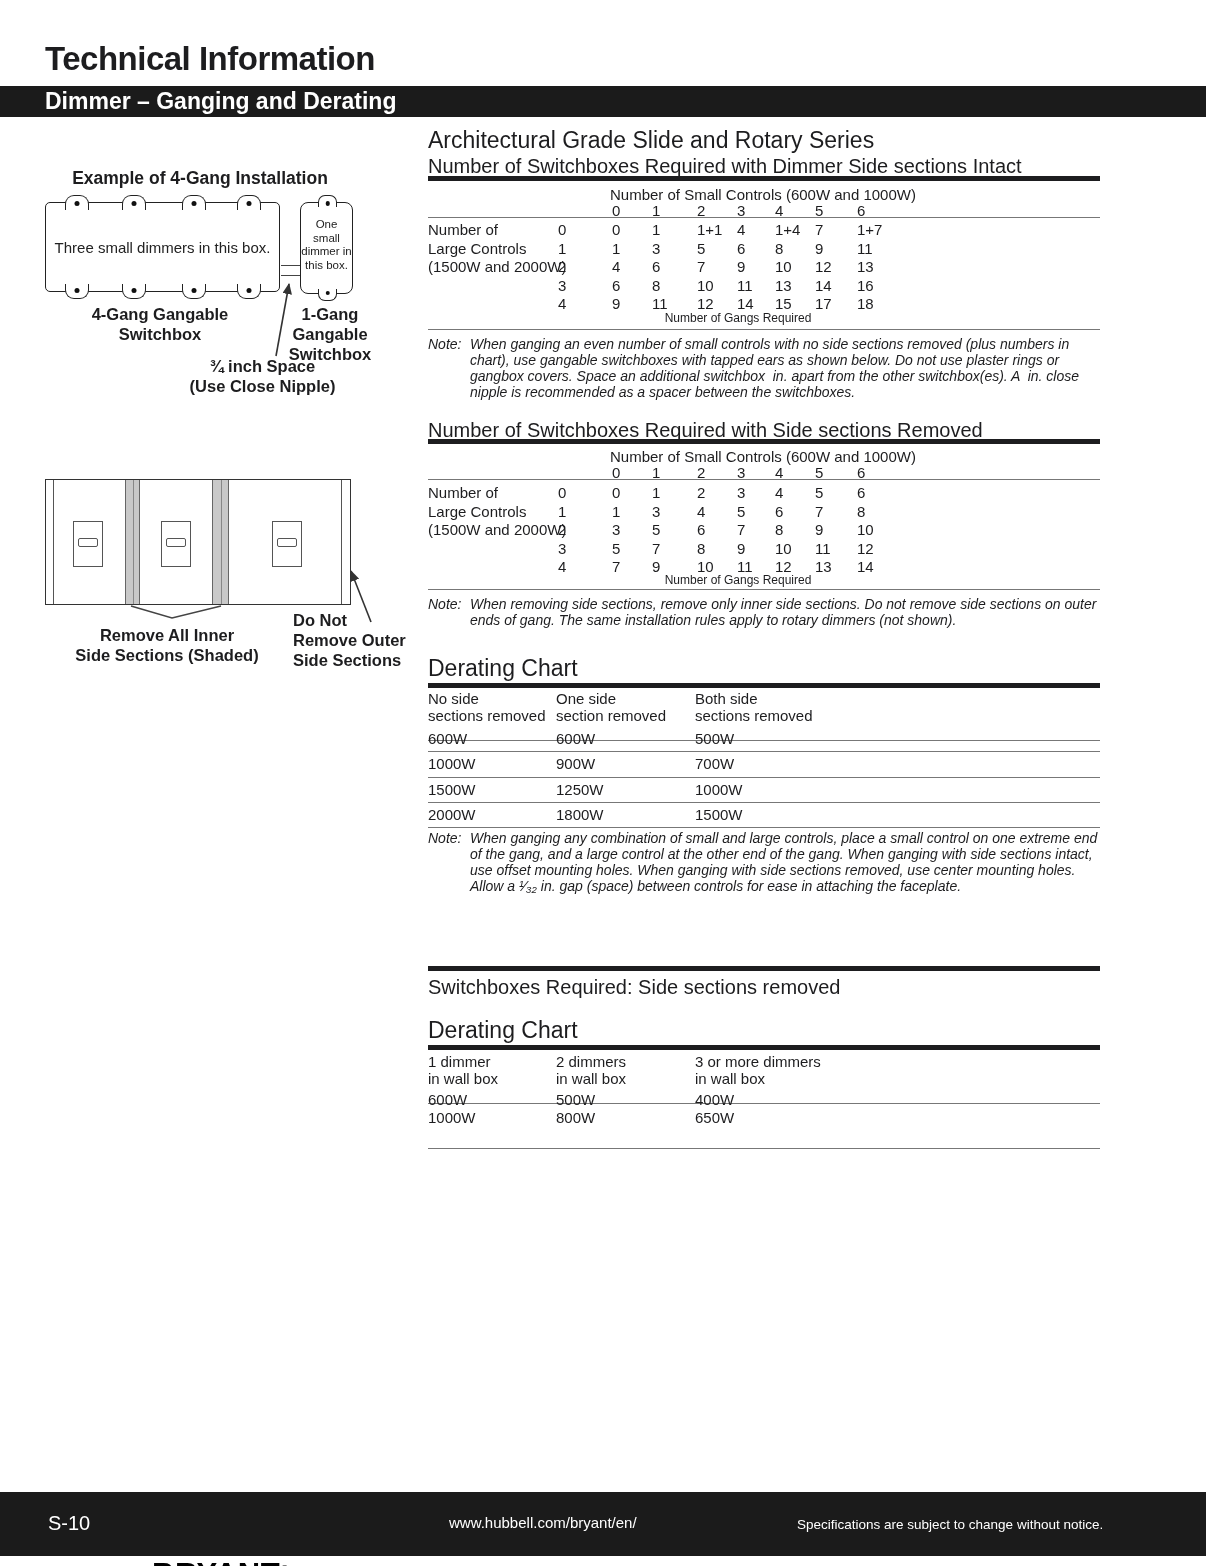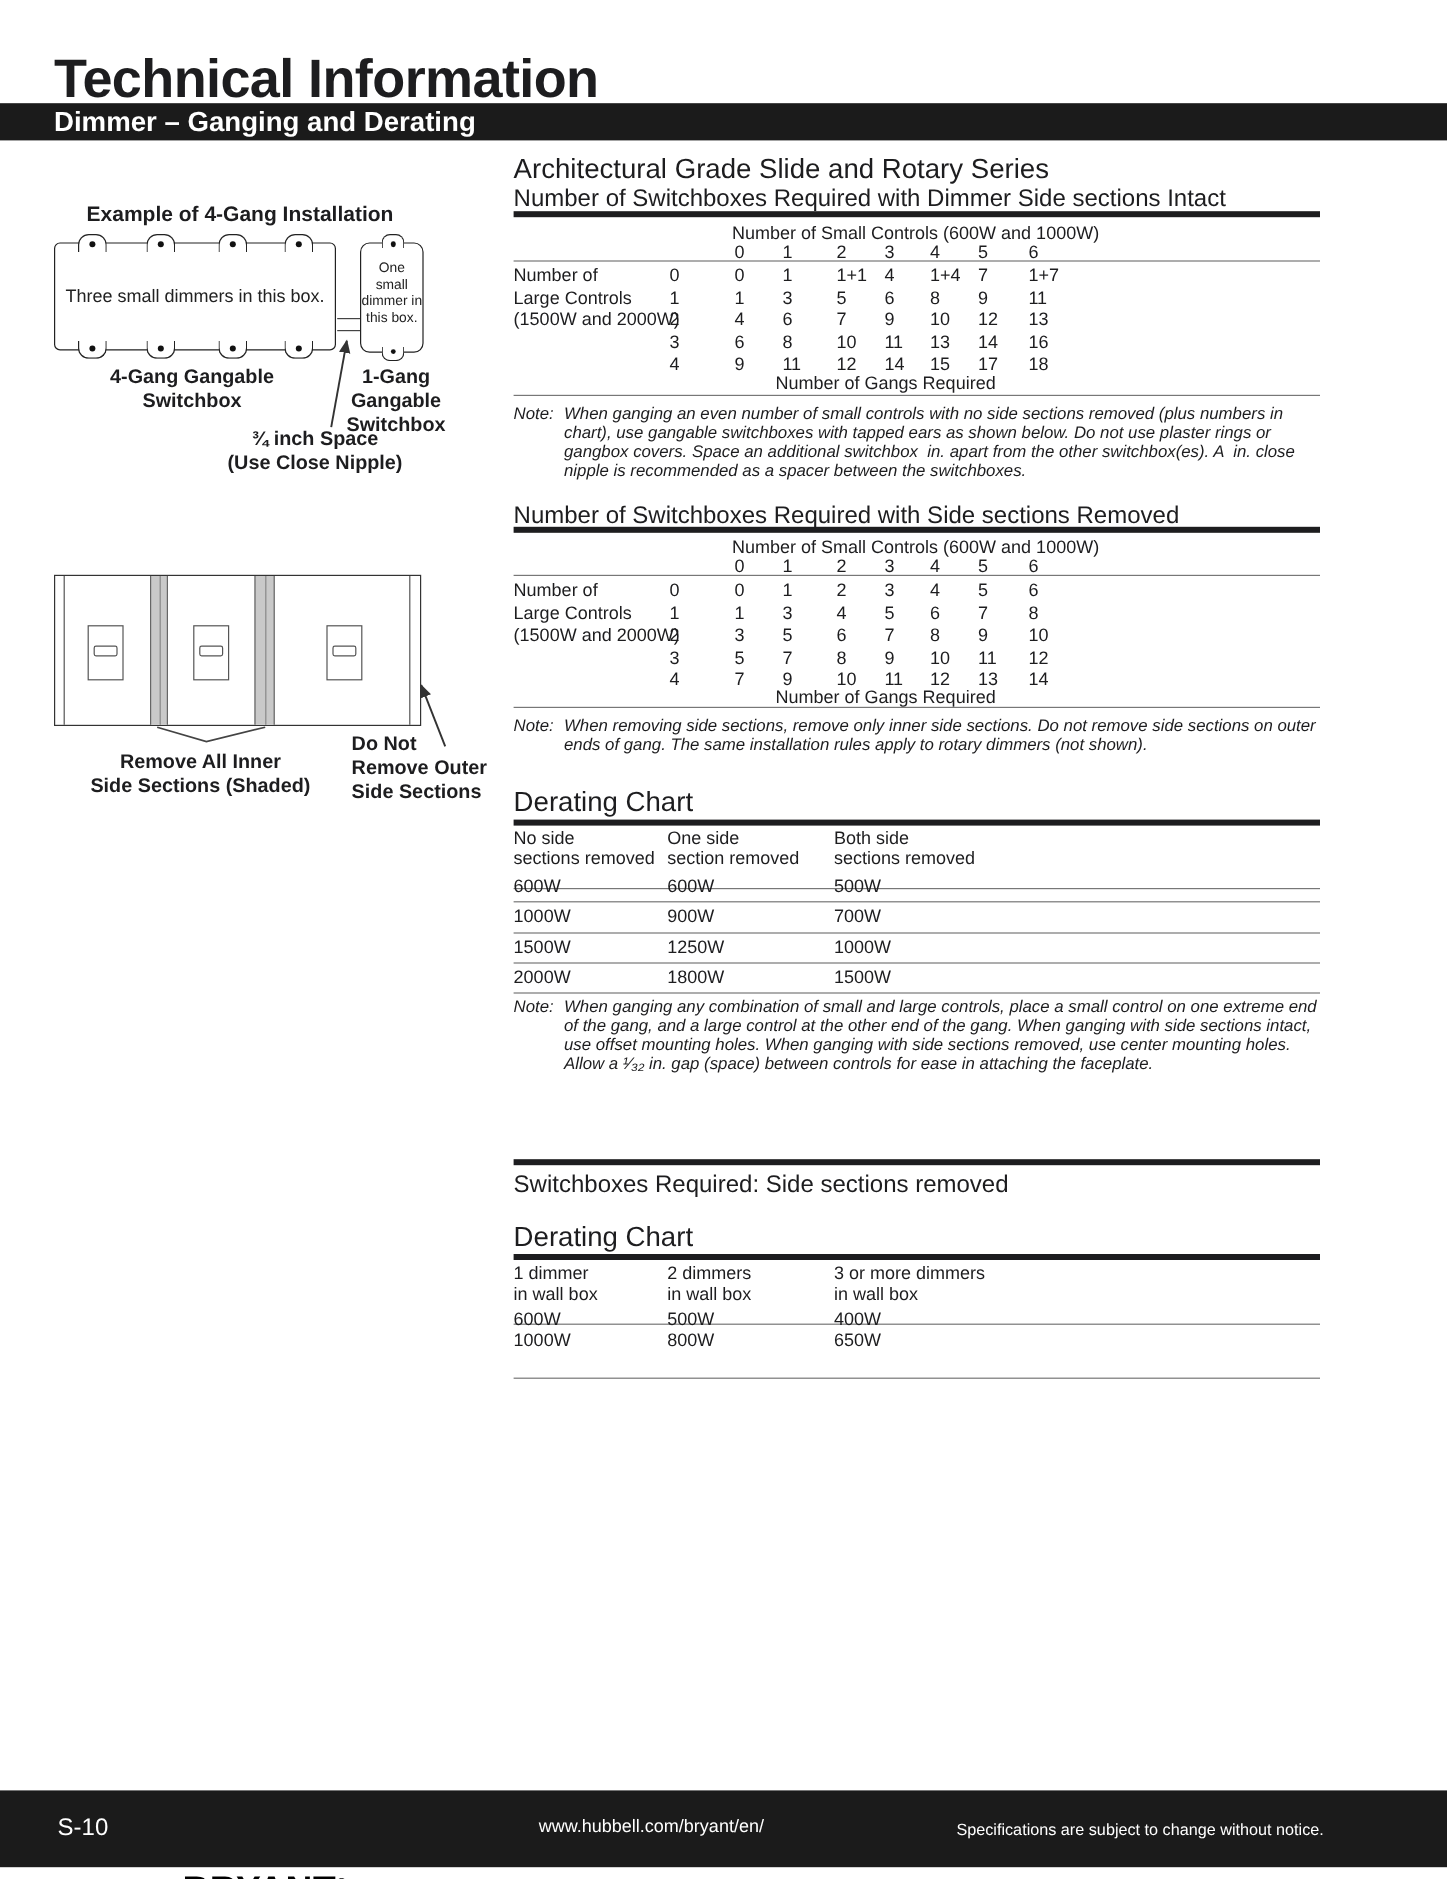--- a/index.html
+++ b/index.html
@@ -1,34 +1,34 @@
 <!DOCTYPE html>
 <html><head>
 <meta charset="utf-8">
 <style>
   html,body{margin:0;padding:0;background:#fff;}
   .page{position:relative;width:1206px;height:1566px;background:#fff;overflow:hidden;
         font-family:"Liberation Sans","DejaVu Sans",sans-serif;color:#1d1d1f;}
   .abs{position:absolute;}
   
-  .doc-title{left:45px;top:40px;font-size:45px;font-weight:bold;letter-spacing:-0.5px;}
+  .doc-title{left:45px;top:40px;font-size:33px;font-weight:bold;letter-spacing:-0.5px;}
   .band{left:0;top:86px;width:1206px;height:31px;background:#1b1b1b;}
   .band-text{left:45px;top:88px;font-size:23px;font-weight:bold;color:#fff;}
   
   .rule-thick{height:5px;background:#1d1d1f;width:672px;}
   .rule-thin{height:1px;background:#777;width:672px;}
   
   .rightcol{left:428px;top:0;width:672px;height:1566px;}
   .h-sec{font-size:23px;line-height:25px;}
   .h-sub{font-size:20px;line-height:19px;}
   .span-header{font-size:15px;margin-left:182px;}
   .mticks{width:672px;height:15px;border-bottom:1px solid #777;}
   .mrow{display:grid;grid-template-columns:130px 54px 40px 45px 40px 38px 40px 42px auto;
         height:18.6px;line-height:18.6px;font-size:15px;white-space:nowrap;}
-  .tfoot{font-size:15px;text-align:center;width:420px;left:100px;}
+  .tfoot{font-size:12px;text-align:center;width:420px;left:100px;}
   .note{display:flex;font-style:italic;font-size:14px;line-height:16px;width:672px;}
   .note-label{flex:0 0 42px;}
   .note-text{flex:1;}
   .drow,.drow-head,.drow2{display:grid;grid-template-columns:128px 139px auto;font-size:15px;}
   .drow-head{line-height:16.5px;padding-bottom:16px;border-bottom:1px solid #777;}
   .drow-head span{white-space:pre-line;}
   .drow{height:24.3px;line-height:24.3px;border-bottom:1px solid #777;}
   .drow2{height:17.6px;line-height:17.6px;}
   
   .d1-title{left:45px;top:168px;width:310px;text-align:center;font-size:17.5px;font-weight:bold;}

